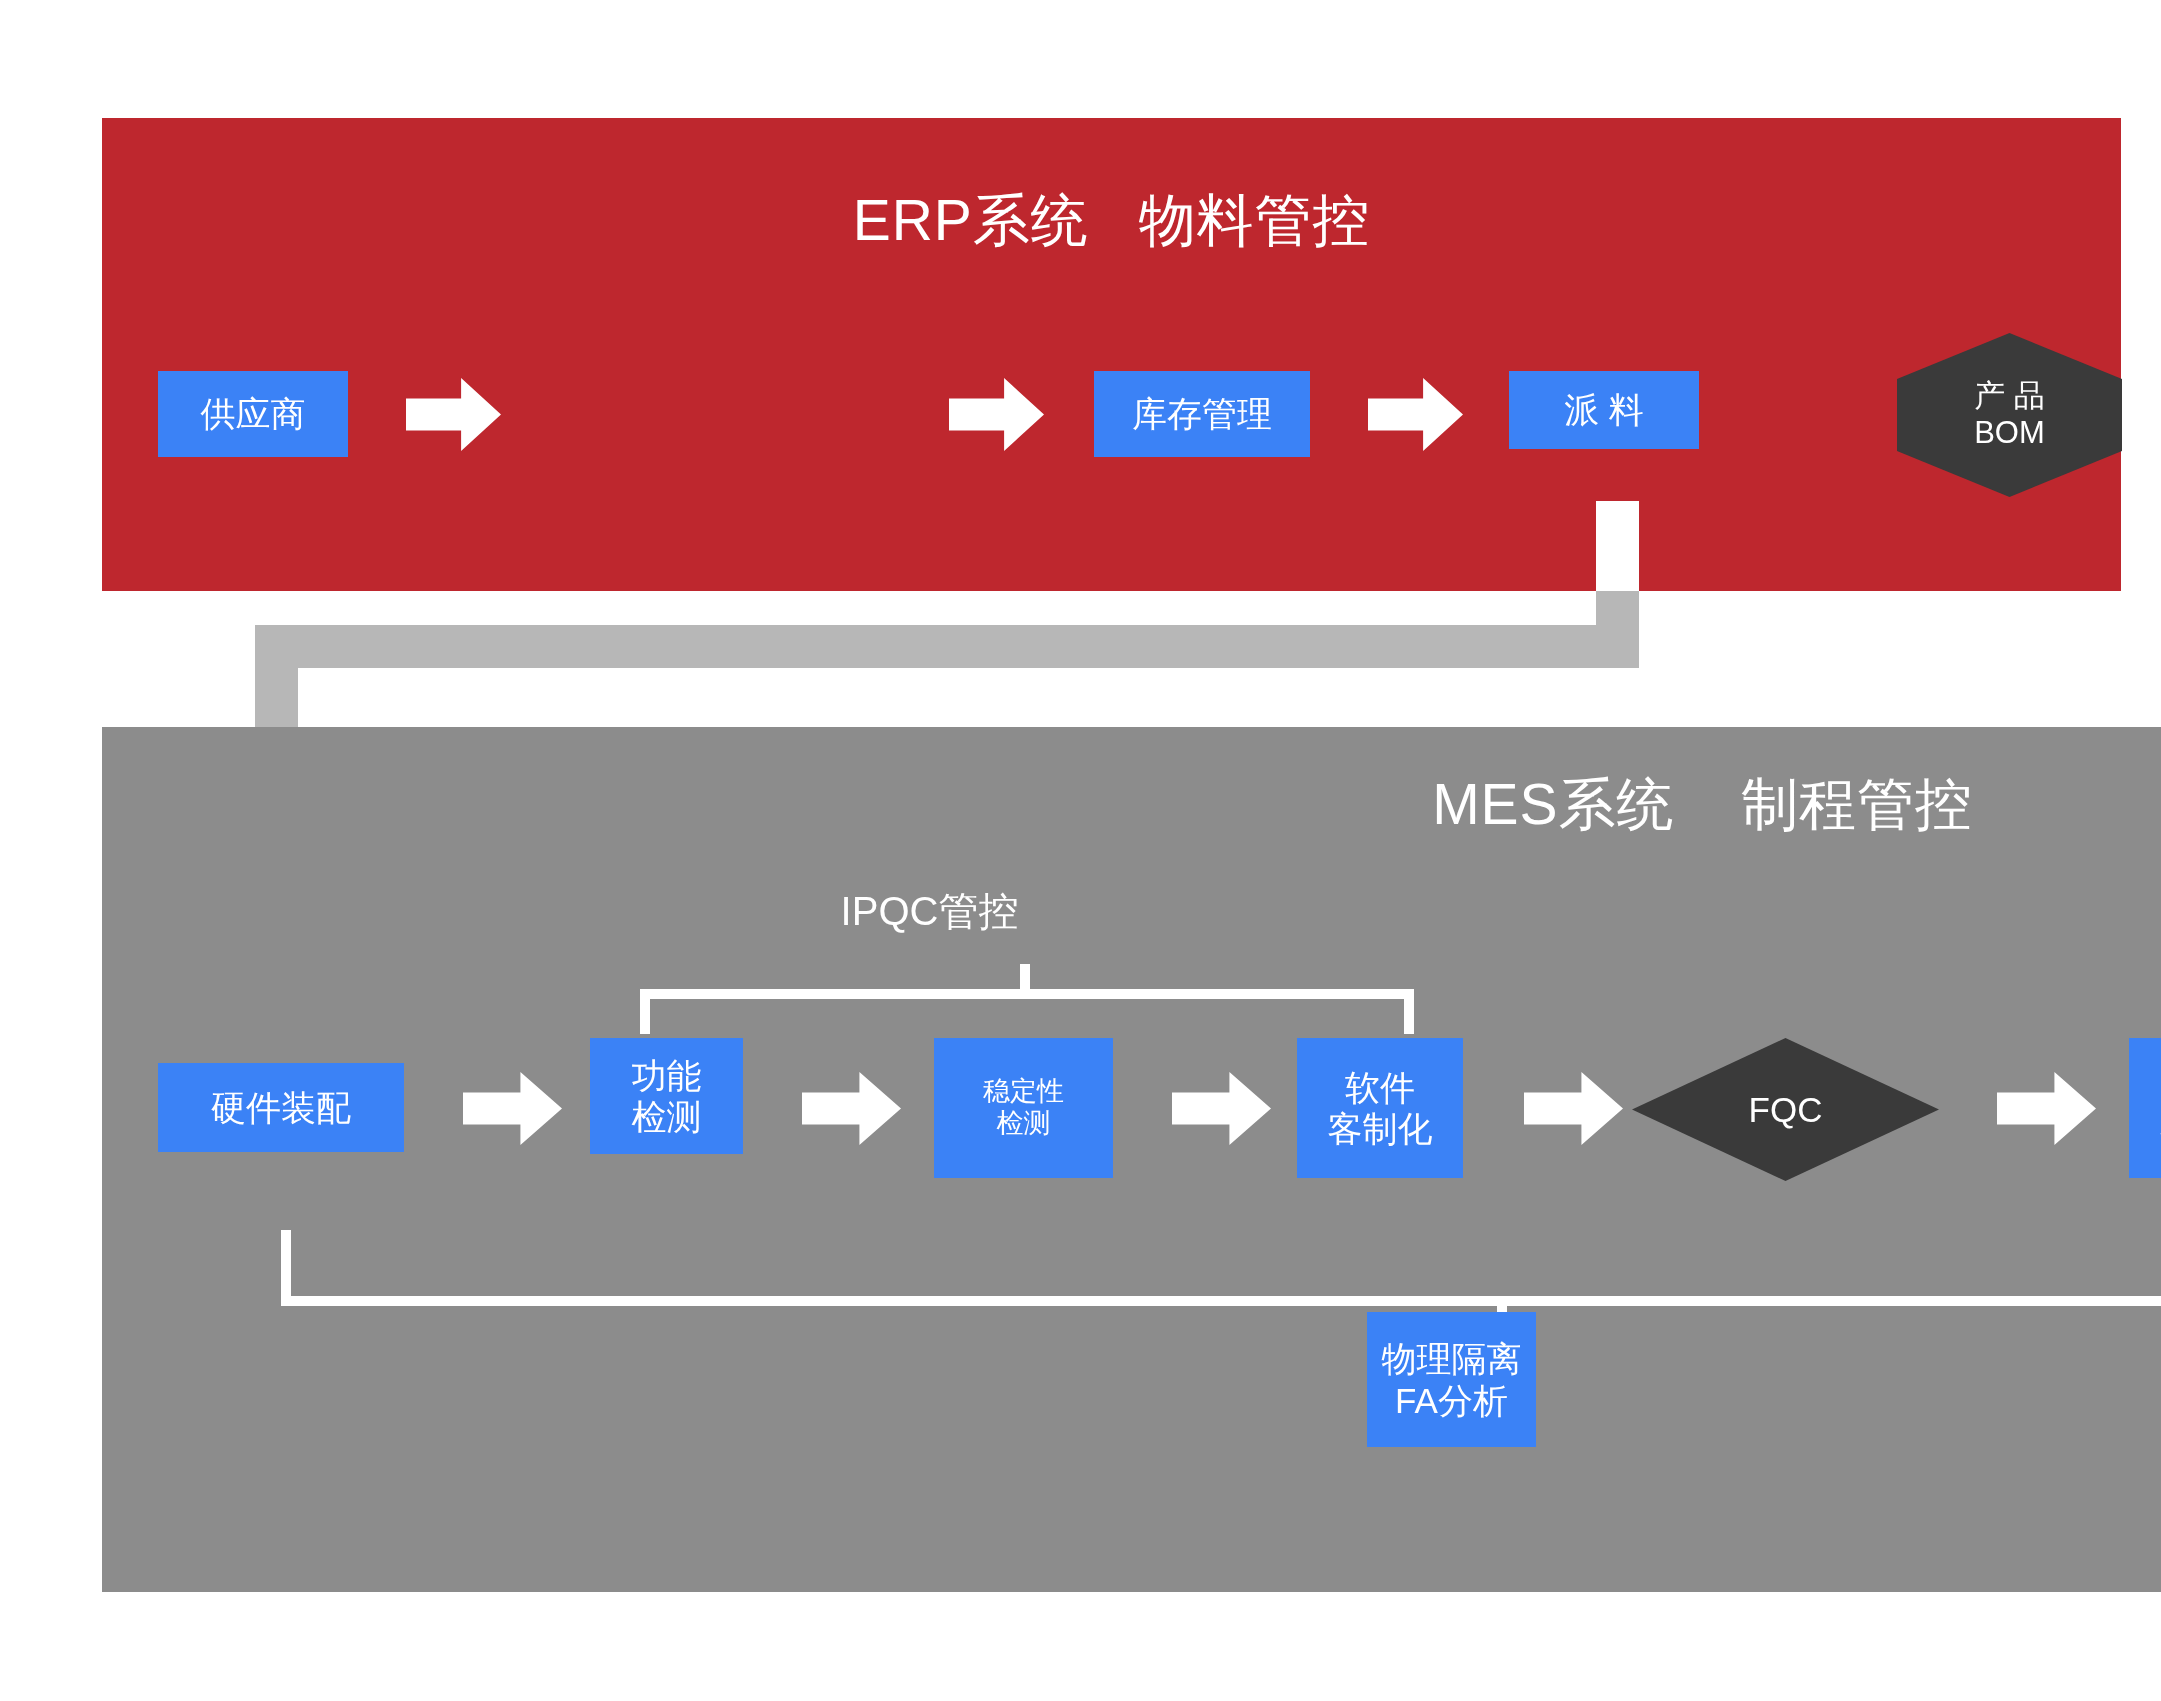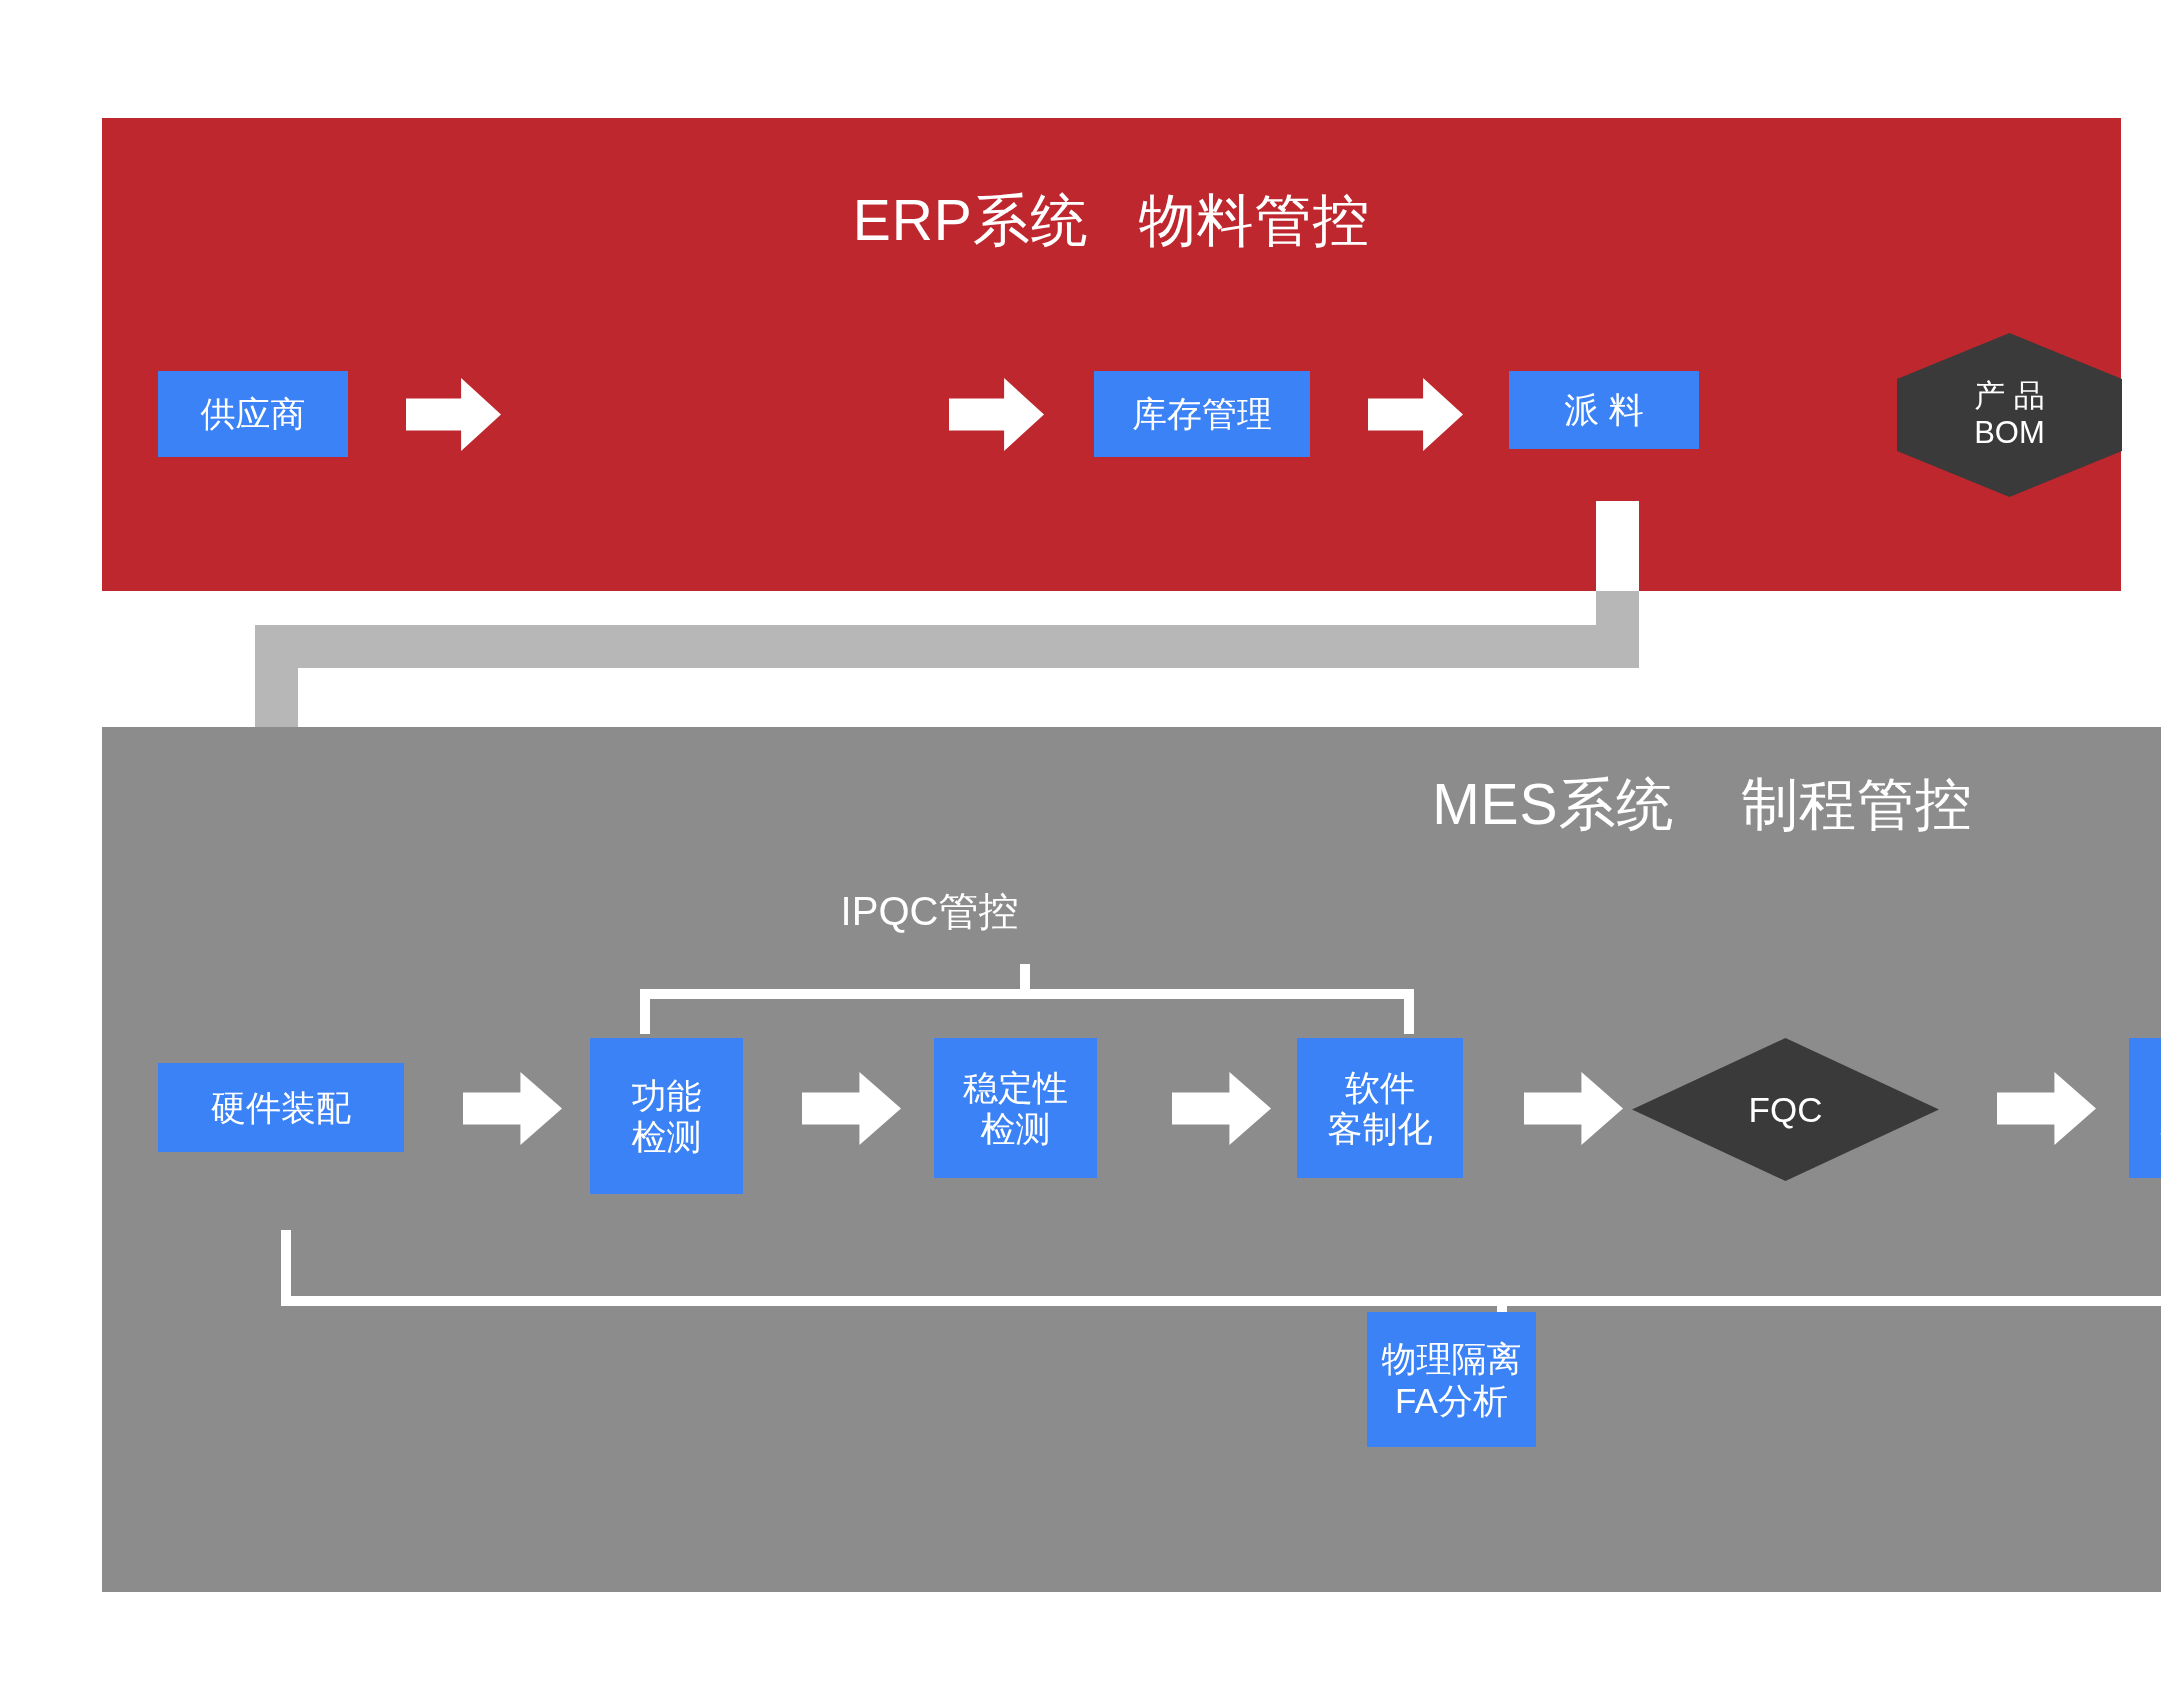--- a/index.html
+++ b/index.html
@@ -127,28 +127,28 @@
     <div class="brk-line" style="left:0;top:25px;width:9.5px;height:45px;"></div>
     <div class="brk-line" style="left:764px;top:25px;width:9.5px;height:45px;"></div>
   </div>
 
   <div class="node rect" style="left:158px;top:1063px;width:246px;height:89px;font-size:35px;">
     <span class="lbl">硬件装配</span>
   </div>
 
   <div class="arrow arrow-white" style="left:463px;top:1072px;width:99px;height:73px;"></div>
 
-  <div class="node rect" style="left:590px;top:1038px;width:153px;height:156px;font-size:35px;">
+  <div class="node rect" style="left:590px;top:1038px;width:153px;height:116px;font-size:35px;">
     <span class="lbl">功能
 检测</span>
   </div>
 
   <div class="arrow arrow-white" style="left:802px;top:1072px;width:99px;height:73px;"></div>
 
-  <div class="node rect" style="left:934px;top:1038px;width:163px;height:140px;font-size:35px;">
+  <div class="node rect" style="left:934px;top:1038px;width:179px;height:140px;font-size:27px;">
     <span class="lbl">稳定性
 检测</span>
   </div>
 
   <div class="arrow arrow-white" style="left:1172px;top:1072px;width:99px;height:73px;"></div>
 
   <div class="node rect" style="left:1297px;top:1038px;width:166px;height:140px;font-size:35px;">
     <span class="lbl">软件
 客制化</span>
   </div>

